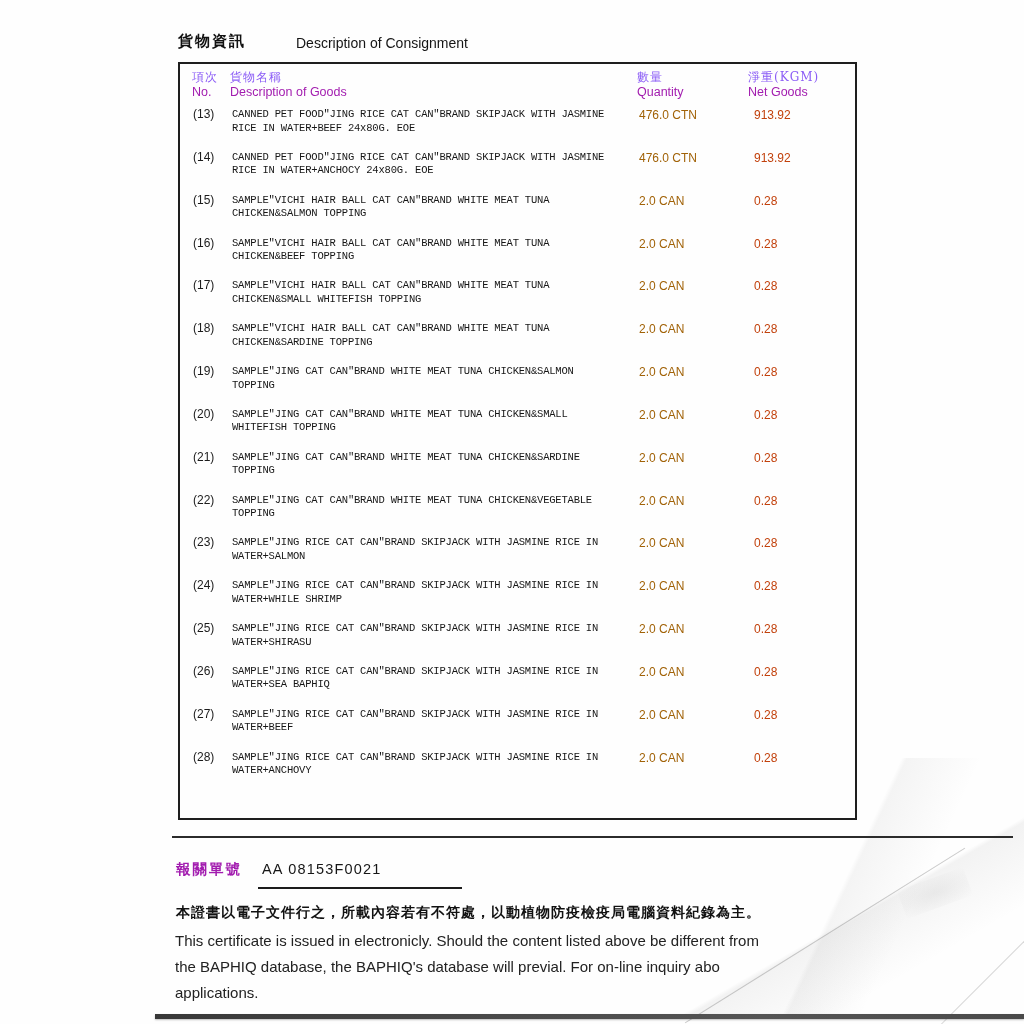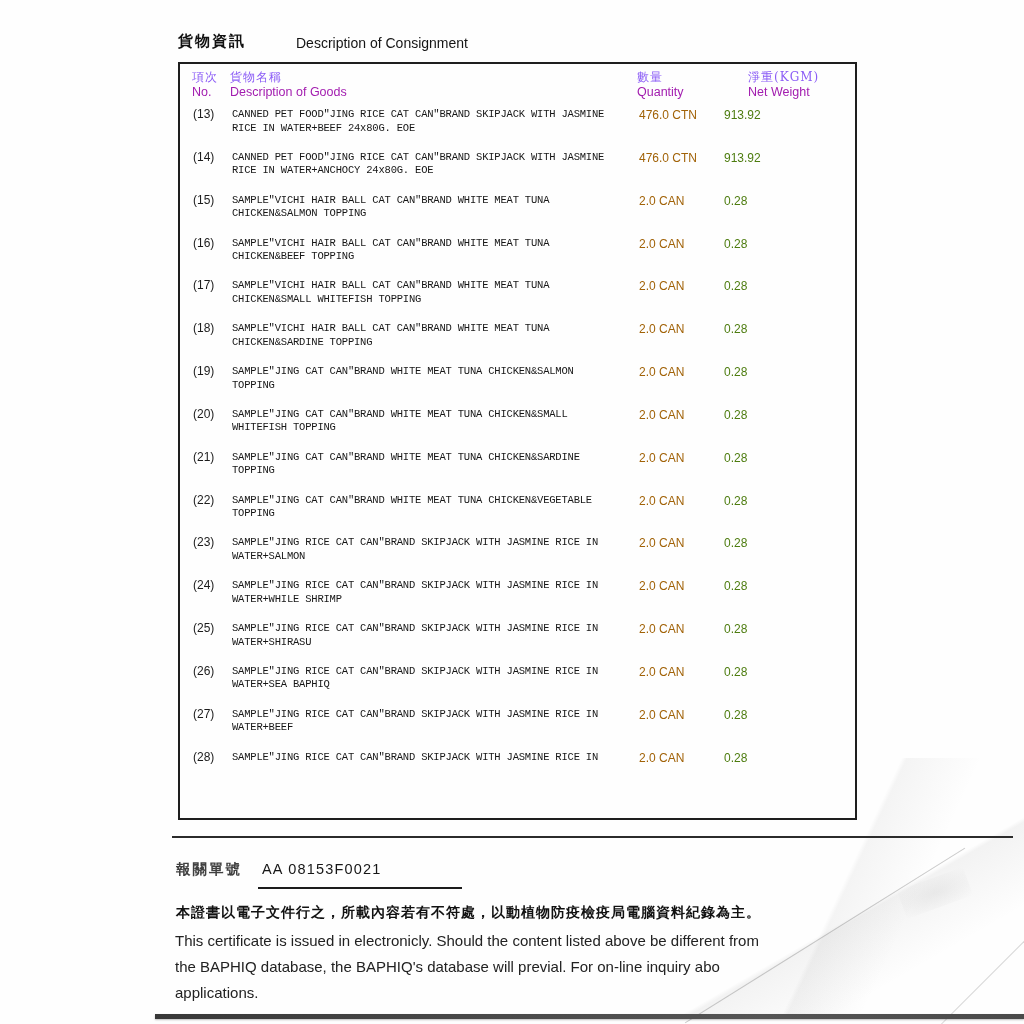--- a/index.html
+++ b/index.html
@@ -56,34 +56,34 @@
     font-family: "Liberation Mono", monospace;
     font-size: 10.5px; line-height: 13.5px; color: #161616;
     letter-spacing: -0.2px;
   }
   .row .desc .l1, .row .desc .l2 { display: block; white-space: nowrap; }
   .row .qty {
     position: absolute; left: 459px; top: 1px;
     font-size: 12px; color: #a16207;
   }
   .row .wt {
-    position: absolute; left: 544px; top: 1px;
-    font-size: 12px; color: #4d7c0f;
+    position: absolute; left: 574px; top: 1px;
+    font-size: 12px; color: #c2410c;
   }
 
   
   .rule {
     position: absolute; left: 172px; top: 836px;
     width: 841px; height: 2px;
     background: #2b2b2b;
   }
   .decl-label {
     position: absolute; left: 176px; top: 860px;
     font-family: "DejaVu Serif", serif;
-    font-size: 14.5px; font-weight: bold; color: #404040;
+    font-size: 14.5px; font-weight: bold; color: #a21caf;
     letter-spacing: 2px;
   }
   .decl-value {
     position: absolute; left: 262px; top: 861px;
     font-size: 14.5px; color: #161616; letter-spacing: 1.2px;
   }
   .decl-underline {
     position: absolute; left: 258px; top: 887px;
     width: 204px; height: 1.8px; background: #1c1c1c;
   }
@@ -144,21 +144,21 @@
   <div class="title-en">Description of Consignment</div>
 
   <div class="table-box">
     <span class="th-zh col-no">項次</span>
     <span class="th-zh col-desc">貨物名稱</span>
     <span class="th-zh col-qty">數量</span>
     <span class="th-zh col-wt">淨重(KGM)</span>
     <span class="th-en col-no">No.</span>
     <span class="th-en col-desc">Description of Goods</span>
     <span class="th-en col-qty">Quantity</span>
-    <span class="th-en col-wt">Net Weight</span>
+    <span class="th-en col-wt">Net Goods</span>
 
     <div class="rows">
 
       <div class="row">
         <span class="no">(13)</span>
         <span class="desc">
             <span class="l1">CANNED PET FOOD"JING RICE CAT CAN"BRAND SKIPJACK WITH JASMINE</span>
             <span class="l2">RICE IN WATER+BEEF 24x80G. EOE</span>
           </span>
         <span class="qty">476.0 CTN</span>
@@ -302,20 +302,21 @@
             <span class="l2">WATER+BEEF</span>
           </span>
         <span class="qty">2.0 CAN</span>
         <span class="wt">0.28</span>
       </div>
 
       <div class="row">
         <span class="no">(28)</span>
         <span class="desc">
             <span class="l1">SAMPLE"JING RICE CAT CAN"BRAND SKIPJACK WITH JASMINE RICE IN</span>
+            <span class="l2">WATER+ANCHOVY</span>
           </span>
         <span class="qty">2.0 CAN</span>
         <span class="wt">0.28</span>
       </div>
 
     </div>
   </div>
 
   <div class="rule"></div>
 

